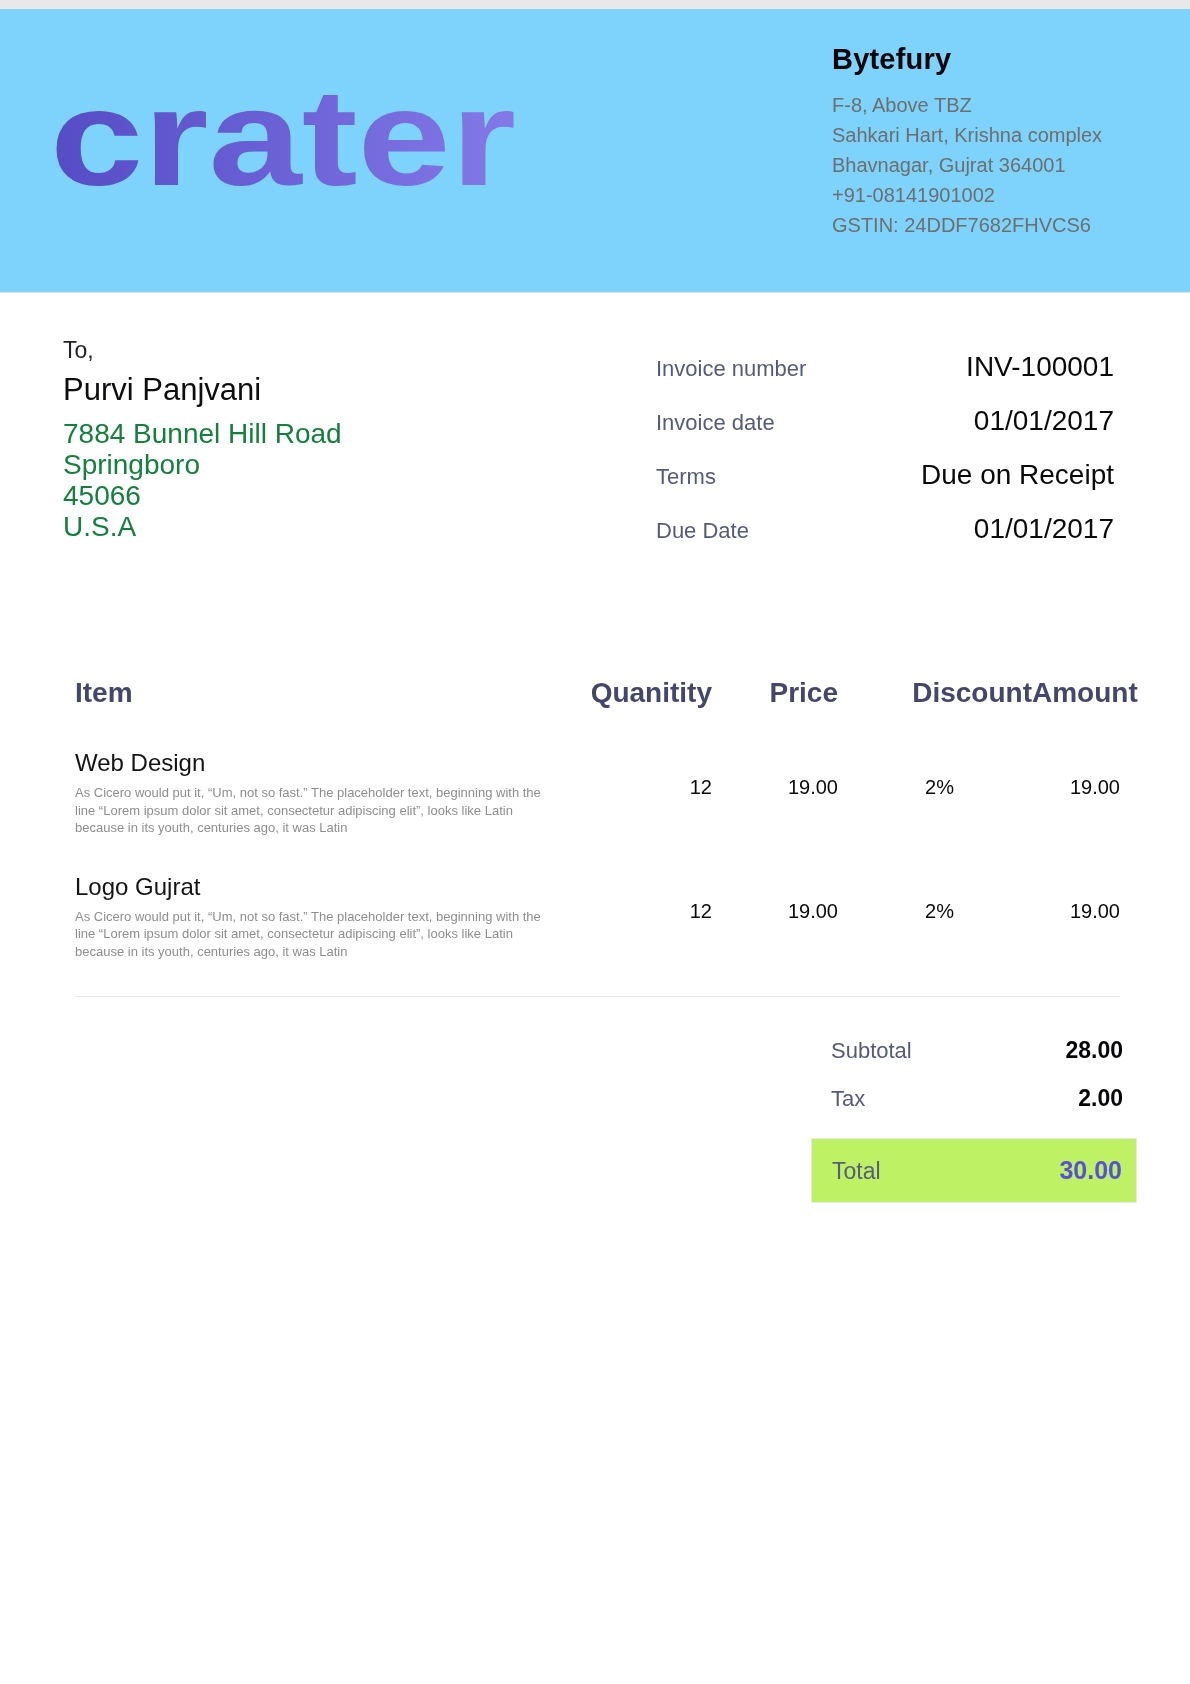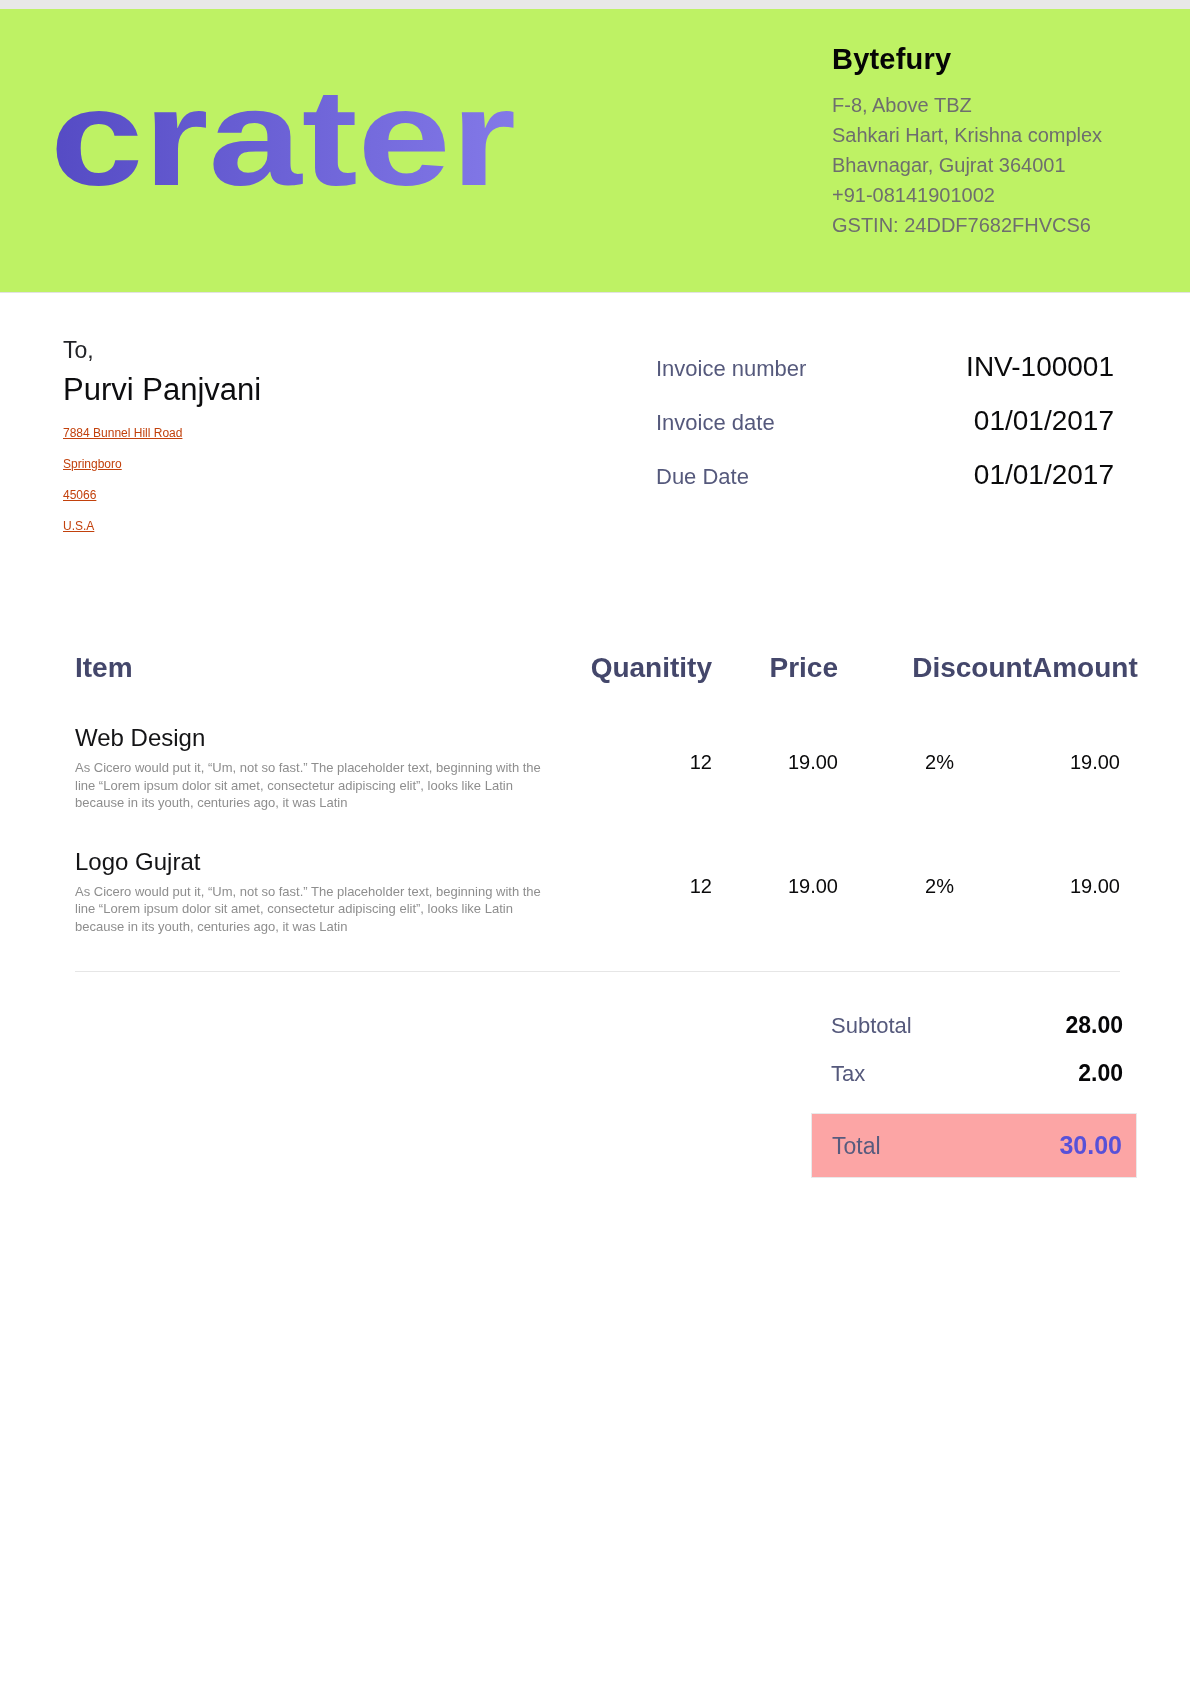--- a/index.html
+++ b/index.html
@@ -13,32 +13,32 @@
 
   .topbar { height: 9px; width: 100%; background: #e8e8e8; }
 
   
   .header {
     display: flex;
     align-items: flex-start;
     height: 284px;
     padding: 0 46px 0 50px;
     border-bottom: 1px solid #e2e2e2;
-    background: #bef264;
+    background: #7dd3fc;
   }
   .logo-wrap { margin-top: 66px; }
   .company { margin-left: auto; margin-top: 34px; width: 312px; }
   .company-name { font-size: 29px; font-weight: 700; color: #050506; letter-spacing: 0.2px; margin-bottom: 14px; }
   .company-line { font-size: 20px; color: #6e6e6e; line-height: 30px; font-weight: 400; }
 
   
   .info { display: flex; padding: 44px 76px 0 63px; }
   .to-label { font-size: 23px; color: #222327; }
   .bill-name { font-size: 31px; color: #0d0d0f; margin: 8px 0 10px 0; font-weight: 400; }
-  .bill-line { font-size: 12px; color: #c2410c; line-height: 31px; text-decoration: underline; }
+  .bill-line { font-size: 28px; color: #15803d; line-height: 31px; }
 
   .meta { width: 458px; margin-left: auto; margin-top: 14px; }
   .meta-row { display: flex; justify-content: space-between; align-items: baseline; margin-bottom: 22px; }
   .meta-label { font-size: 22px; color: #55597c; }
   .meta-value { font-size: 28px; color: #0a0a0b; }
 
   
   .items { margin-top: 110px; padding: 0 70px 0 75px; }
   .tgrid { display: grid; grid-template-columns: 485px 152px 126px 194px 1fr; }
   .thead { font-size: 28px; font-weight: 700; color: #44476b; margin-bottom: 40px; }
@@ -60,21 +60,21 @@
   .table-endline { margin: 36px 70px 0 75px; border-bottom: 1px solid #e6e6e6; }
   .totals { width: 326px; margin: 40px 53px 0 auto; }
   .tot-row { display: flex; justify-content: space-between; align-items: baseline; padding: 0 14px 0 20px; margin-bottom: 21px; }
   .tot-label { font-size: 22px; color: #55597c; }
   .tot-value { font-size: 23px; font-weight: 600; color: #060608; }
   .total-box {
     margin-top: 26px;
     border: 1px solid #e9e9ea;
     padding: 17px 14px 17px 20px;
     display: flex; justify-content: space-between; align-items: baseline;
-    background: #fca5a5;
+    background: #bef264;
   }
   .total-box .tb-label { font-size: 23px; color: #575b7e; }
   .total-box .tb-value { font-size: 25px; font-weight: 600; color: #5851d8; margin-left: 32px; }
 </style>
 </head>
 <body>
 
 <div class="page">
   <div class="topbar"></div>
 
@@ -112,20 +112,24 @@
     </div>
 
     <div class="meta">
       <div class="meta-row">
         <span class="meta-label">Invoice number</span>
         <span class="meta-value">INV-100001</span>
       </div>
       <div class="meta-row">
         <span class="meta-label">Invoice date</span>
         <span class="meta-value">01/01/2017</span>
+      </div>
+      <div class="meta-row">
+        <span class="meta-label">Terms</span>
+        <span class="meta-value">Due on Receipt</span>
       </div>
       <div class="meta-row">
         <span class="meta-label">Due Date</span>
         <span class="meta-value">01/01/2017</span>
       </div>
     </div>
   </section>
 
   <section class="items">
     <div class="tgrid thead">

